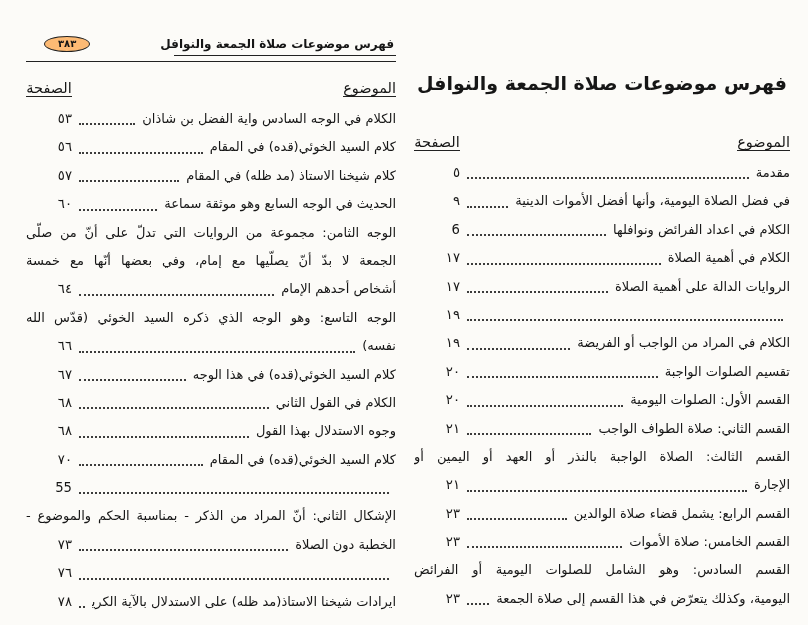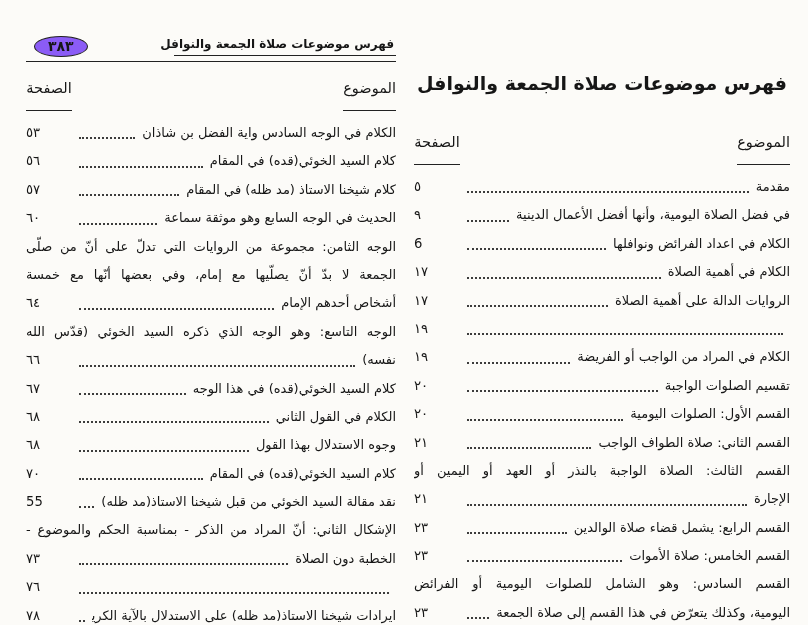--- a/index.html
+++ b/index.html
@@ -11,56 +11,56 @@
   }
   .sheet {
     position:relative; width:808px; height:625px;
     background:#fcfbf8; overflow:hidden;
   }
 
   
   .left-page { position:absolute; top:36px; left:26px; width:370px; }
   .lp-header { position:relative; height:30px; direction:ltr; }
   .badge {
-    position:absolute; left:8px; top:0;
+    position:absolute; left:18px; top:0;
     border:1.5px solid #222; border-radius:50%;
-    padding:1px 13px 2px; font-size:14px; font-weight:bold;
-    background:#8b5cf6; z-index:2; direction:rtl;
+    padding:1px 13px 2px; font-size:10px; font-weight:bold;
+    background:#fdba74; z-index:2; direction:rtl;
   }
   .running-title {
     position:absolute; right:2px; top:1px;
     font-size:12px; font-weight:bold; direction:rtl;
   }
   .lp-rule-partial { position:absolute; right:0; top:19px; width:60%; border-top:1.5px solid #222; }
   .lp-rule-full    { position:absolute; left:0; right:0; top:25px; border-top:1.5px solid #222; }
 
   
   .right-page { position:absolute; top:72px; left:414px; width:376px; }
   .rp-title {
     text-align:center; font-size:19px; font-weight:bold;
     direction:rtl; margin:0 0 40px 0;
   }
 
   
   .col-headers { display:flex; direction:rtl; font-size:14.5px; margin-bottom:8px; }
   .col-headers .subject-h { flex:1; }
   .col-headers .page-h { width:46px; text-align:center; }
   .col-headers .hd {
-    display:inline-block; border-bottom:1.2px solid #222; padding-bottom:14px;
+    display:inline-block; border-bottom:1.2px solid #222; padding-bottom:0;
   }
 
   .entries { direction:rtl; font-size:13px; }
   .row { display:flex; direction:rtl; align-items:baseline; height:28.4px; line-height:28.4px; }
   .entry-text { white-space:nowrap; min-width:0; overflow:hidden; }
   .dots {
     flex:1; align-self:flex-end; min-width:6px;
     margin:0 7px 8px 7px;
     border-bottom:2px dotted #3c3c3c;
   }
-  .num { width:46px; text-align:left; font-size:13.2px; flex:none; }
+  .num { width:46px; text-align:right; font-size:13.2px; flex:none; }
   .row.no-leader .entry-text {
     flex:1; white-space:normal; text-align:justify; text-align-last:justify;
     max-height:28.4px; overflow:hidden;
   }
 </style>
 </head>
 <body>
 
 <div class="sheet">
 
@@ -153,21 +153,20 @@
           <span class="num">٦٨</span>
         </div>
 
         <div class="row">
           <span class="entry-text">كلام السيد الخوئي(قده) في المقام</span>
           <span class="dots"></span>
           <span class="num">٧٠</span>
         </div>
 
         <div class="row">
-          <span class="entry-text">نقد مقالة السيد الخوئي من قبل شيخنا الاستاذ(مد ظله)</span>
           <span class="dots"></span>
           <span class="num">55</span>
         </div>
 
         <div class="row no-leader no-num">
           <span class="entry-text">الإشكال الثاني: أنّ المراد من الذكر - بمناسبة الحكم والموضوع -</span>
 
         </div>
 
         <div class="row">
@@ -204,21 +203,21 @@
 
     <div class="entries">
 
         <div class="row">
           <span class="entry-text">مقدمة</span>
           <span class="dots"></span>
           <span class="num">٥</span>
         </div>
 
         <div class="row">
-          <span class="entry-text">في فضل الصلاة اليومية، وأنها أفضل الأعمال الدينية</span>
+          <span class="entry-text">في فضل الصلاة اليومية، وأنها أفضل الأموات الدينية</span>
           <span class="dots"></span>
           <span class="num">٩</span>
         </div>
 
         <div class="row">
           <span class="entry-text">الكلام في اعداد الفرائض ونوافلها</span>
           <span class="dots"></span>
           <span class="num">6</span>
         </div>
 

